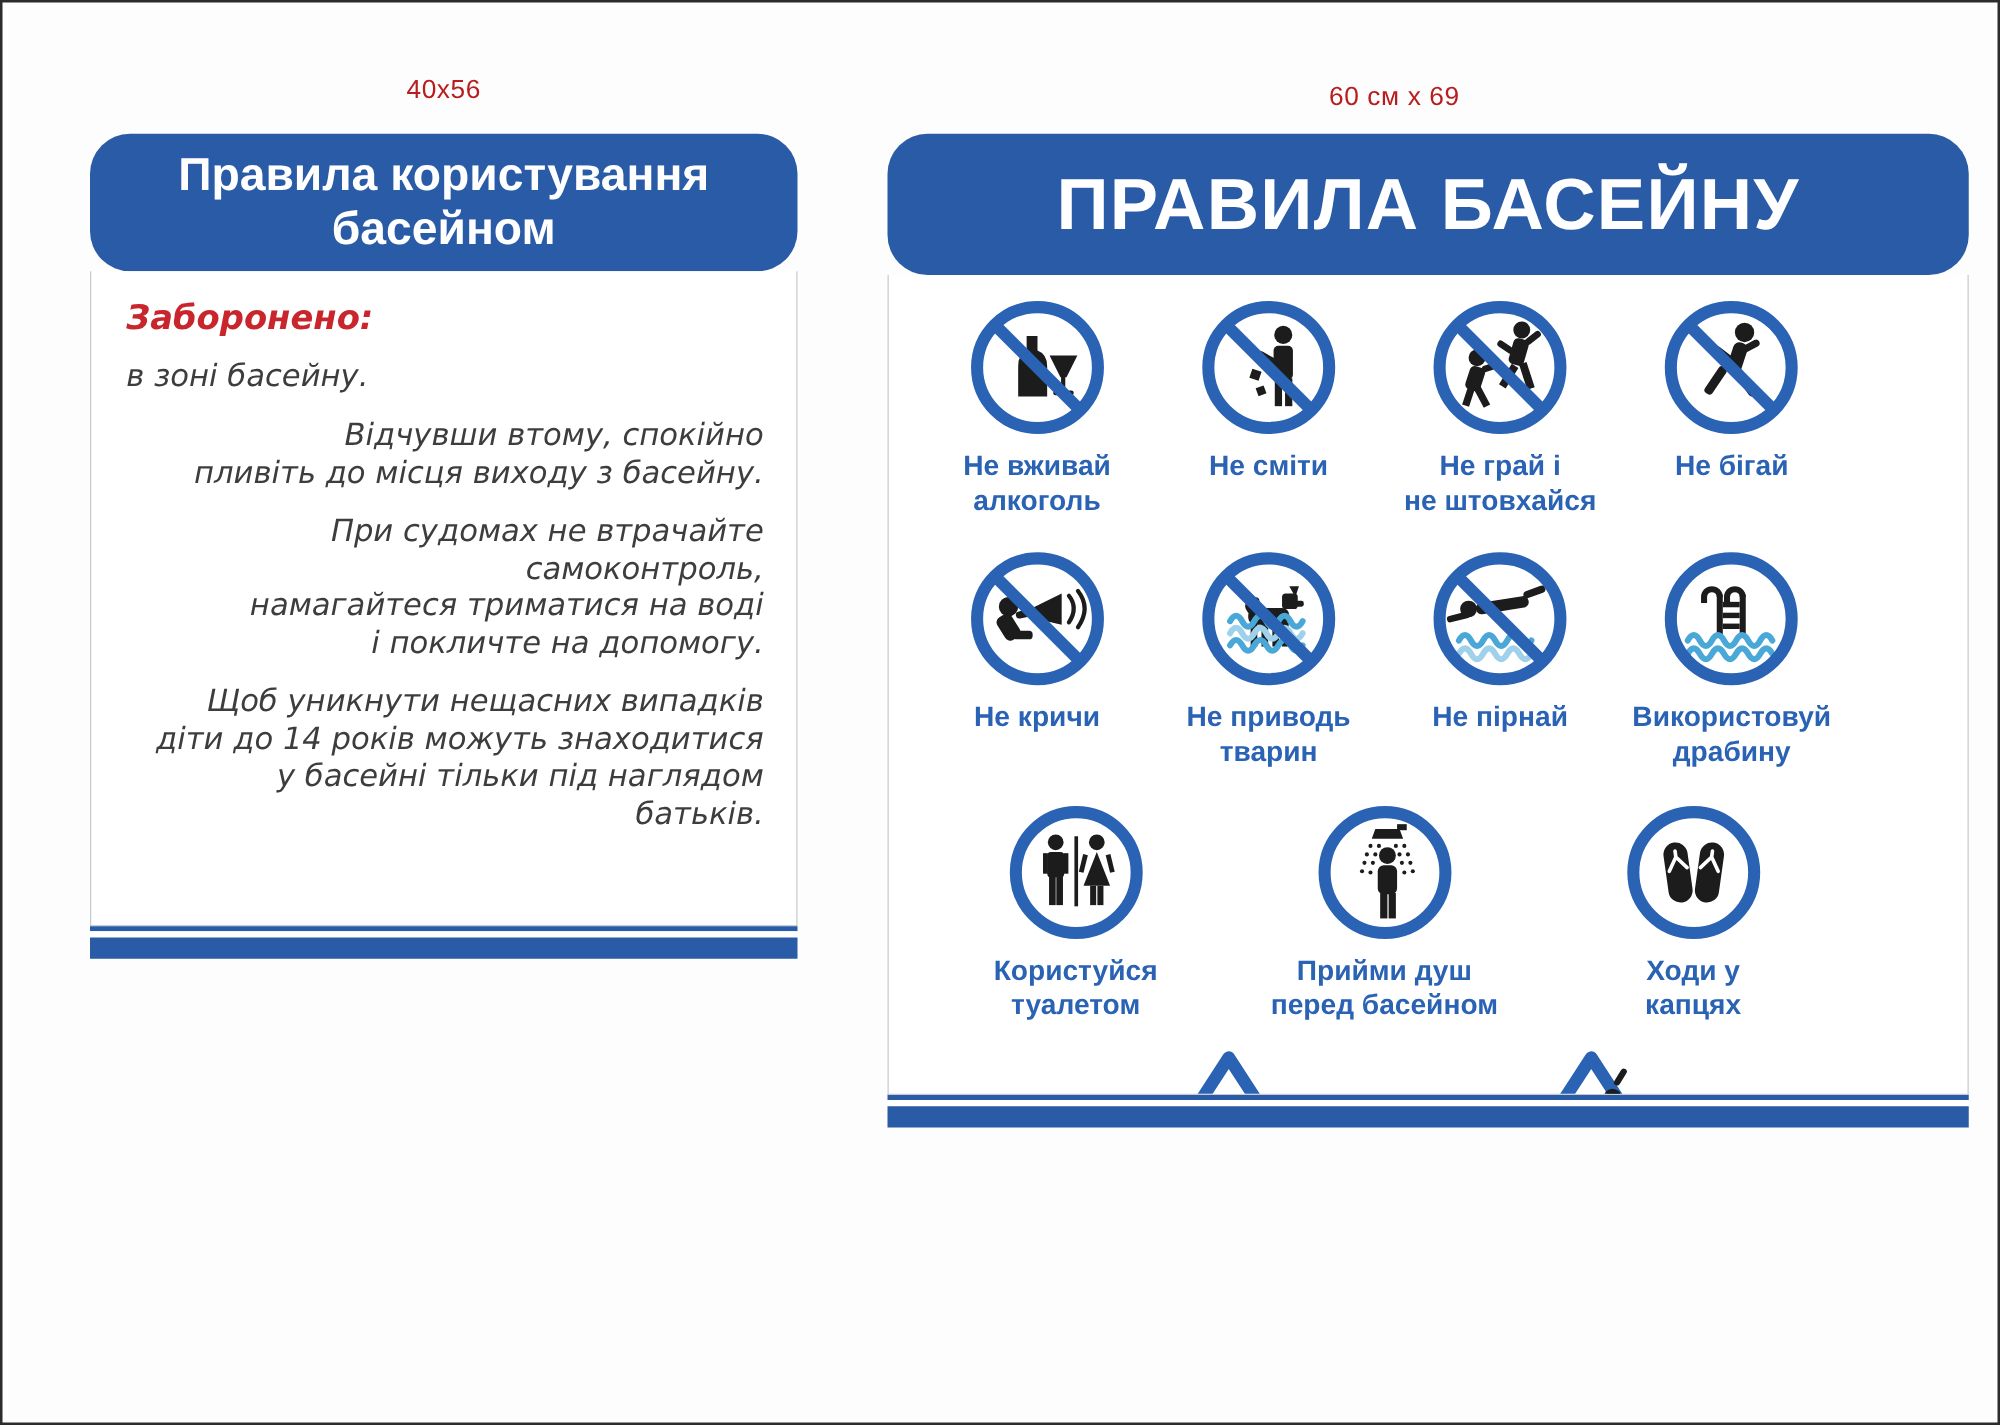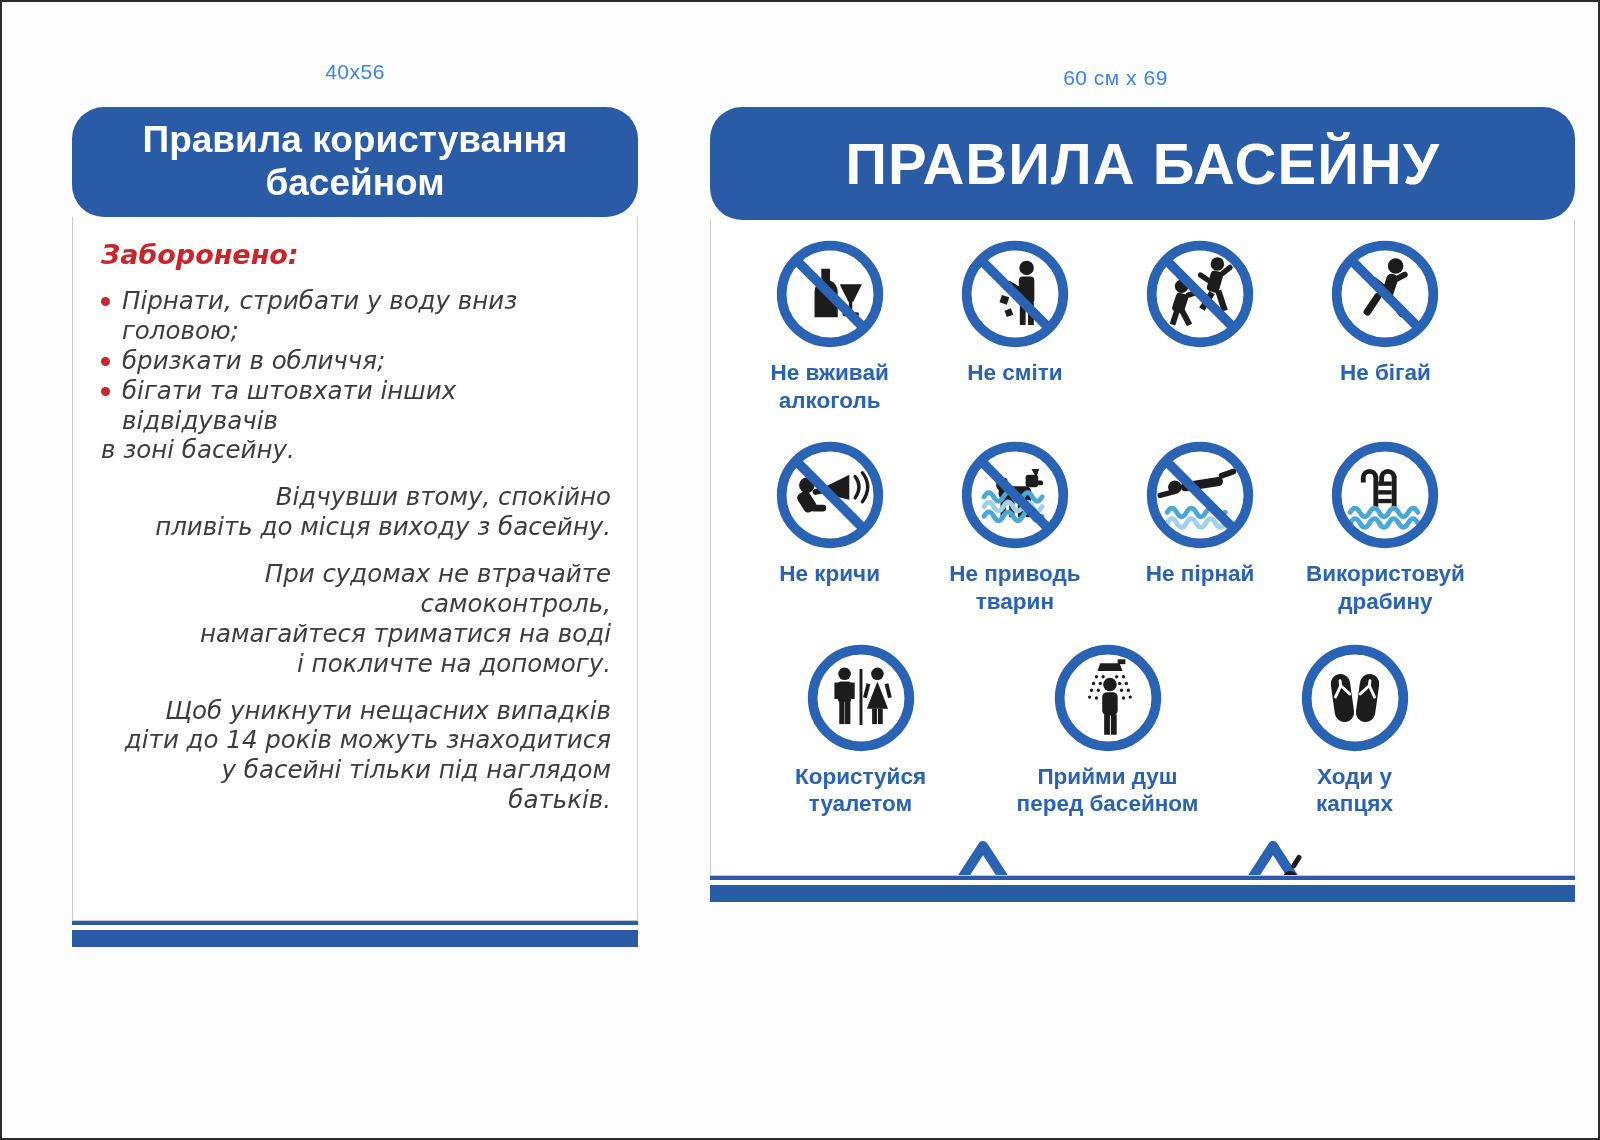--- a/index.html
+++ b/index.html
@@ -4,36 +4,36 @@
 <style>
   * { margin:0; padding:0; box-sizing:border-box; }
   html,body { background:#e8e8e8; }
   #page {
     position:relative; width:1600px; height:1140px;
     background:#fdfdfd; border:2px solid #2c2c2c;
     font-family:"Liberation Sans", sans-serif; overflow:hidden;
   }
   .size-label {
     position:absolute; text-align:center;
-    font-size:21px; color:#3b82f6; letter-spacing:.5px;
+    font-size:21px; color:#b91c1c; letter-spacing:.5px;
   }
   
   #left-poster { position:absolute; left:70px; top:105px; width:566px; }
   #right-poster { position:absolute; left:708px; top:105px; width:865px; }
   .poster-header {
     background:#2a5ba6; color:#ffffff; text-align:center;
     display:flex; align-items:center; justify-content:center;
     white-space:pre-line; font-weight:bold;border-radius:32px;
   }
   #left-poster .poster-header { height:110px; font-size:37px; line-height:1.16; }
   #right-poster .poster-header { height:113px; font-size:58px; letter-spacing:1px; }
   .poster-body {
     background:#ffffff; border:1px solid #c6cbd2; border-top:none; overflow:hidden;
   }
-  #left-poster .poster-body { height:704px; padding:20px 26px 0 26px; }
+  #left-poster .poster-body { height:524px; padding:20px 26px 0 26px; }
   #right-poster .poster-body { height:656px; padding:14px 96px 0 26px; }
   .stripe-thin { height:4px; background:#2a5ba6; margin-top:0; }
   .stripe-gap { height:5px; background:#ffffff; }
   .stripe-thick { height:17px; background:#2a5ba6; }
 
   .forbidden-heading {
     color:#c9252c; font-weight:bold; font-style:italic;
     font-size:27px; margin:2px 0 16px 2px;
     font-family:"DejaVu Sans", sans-serif;
   }
@@ -71,34 +71,20 @@
 
 <div id="page">
 
   <div class="size-label" style="left:70px; top:58px; width:566px;">40x56</div>
 
   <div id="left-poster">
     <div class="poster-header">Правила користування
 басейном</div>
     <div class="poster-body">
       <div class="forbidden-heading">Заборонено:</div>
-      <ul class="bullet-list">
-        <li class="bullet-item">
-          <span class="bullet-dot"></span>
-          <span class="bullet-text">Пірнати, стрибати у воду вниз головою;</span>
-        </li>
-        <li class="bullet-item">
-          <span class="bullet-dot"></span>
-          <span class="bullet-text">бризкати в обличчя;</span>
-        </li>
-        <li class="bullet-item">
-          <span class="bullet-dot"></span>
-          <span class="bullet-text">бігати та штовхати інших відвідувачів</span>
-        </li>
-      </ul>
       <div class="bullet-continuation">в зоні басейну.</div>
 
       <p class="para">Відчувши втому, спокійно
 пливіть до місця виходу з басейну.</p>
       <p class="para">При судомах не втрачайте самоконтроль,
 намагайтеся триматися на воді
 і покличте на допомогу.</p>
       <p class="para">Щоб уникнути нещасних випадків
 діти до 14 років можуть знаходитися
 у басейні тільки під наглядом батьків.</p>
@@ -157,20 +143,22 @@
               <circle cx="78" cy="29" r="7" fill="#1c1c1c"></circle>
               <rect x="69" y="36" width="13" height="22" rx="4" fill="#1c1c1c" transform="rotate(16 75 47)"></rect>
               <rect x="57" y="40" width="15" height="5.5" rx="2.5" fill="#1c1c1c" transform="rotate(34 64 43)"></rect>
               <rect x="80" y="33" width="15" height="5.5" rx="2.5" fill="#1c1c1c" transform="rotate(-38 87 36)"></rect>
               <rect x="64" y="57" width="6.5" height="20" fill="#1c1c1c" transform="rotate(32 67 67)"></rect>
               <rect x="79" y="56" width="6.5" height="22" fill="#1c1c1c" transform="rotate(-18 82 67)"></rect>
               <circle cx="60" cy="60" r="50" fill="none" stroke="#2a62b4" stroke-width="10"></circle>
               <line x1="24" y1="24" x2="96" y2="96" stroke="#2a62b4" stroke-width="10"></line>
             </svg>
           </span>
+          <div class="rule-label">Не грай і
+не штовхайся</div>
         </div>
         <div class="rule">
           <span class="sign">
             <svg width="116" height="116" viewBox="0 0 120 120">
               <circle cx="71" cy="31" r="8" fill="#1c1c1c"></circle>
               <rect x="59" y="39" width="12" height="27" rx="5" fill="#1c1c1c" transform="rotate(18 65 52)"></rect>
               <rect x="66" y="43" width="19" height="6" rx="3" fill="#1c1c1c" transform="rotate(-28 69 46)"></rect>
               <rect x="45" y="45" width="19" height="6" rx="3" fill="#1c1c1c" transform="rotate(38 52 48)"></rect>
               <rect x="62" y="61" width="7.5" height="26" rx="3" fill="#1c1c1c" transform="rotate(-36 66 64)"></rect>
               <rect x="49" y="59" width="7.5" height="26" rx="3" fill="#1c1c1c" transform="rotate(34 52 62)"></rect>

